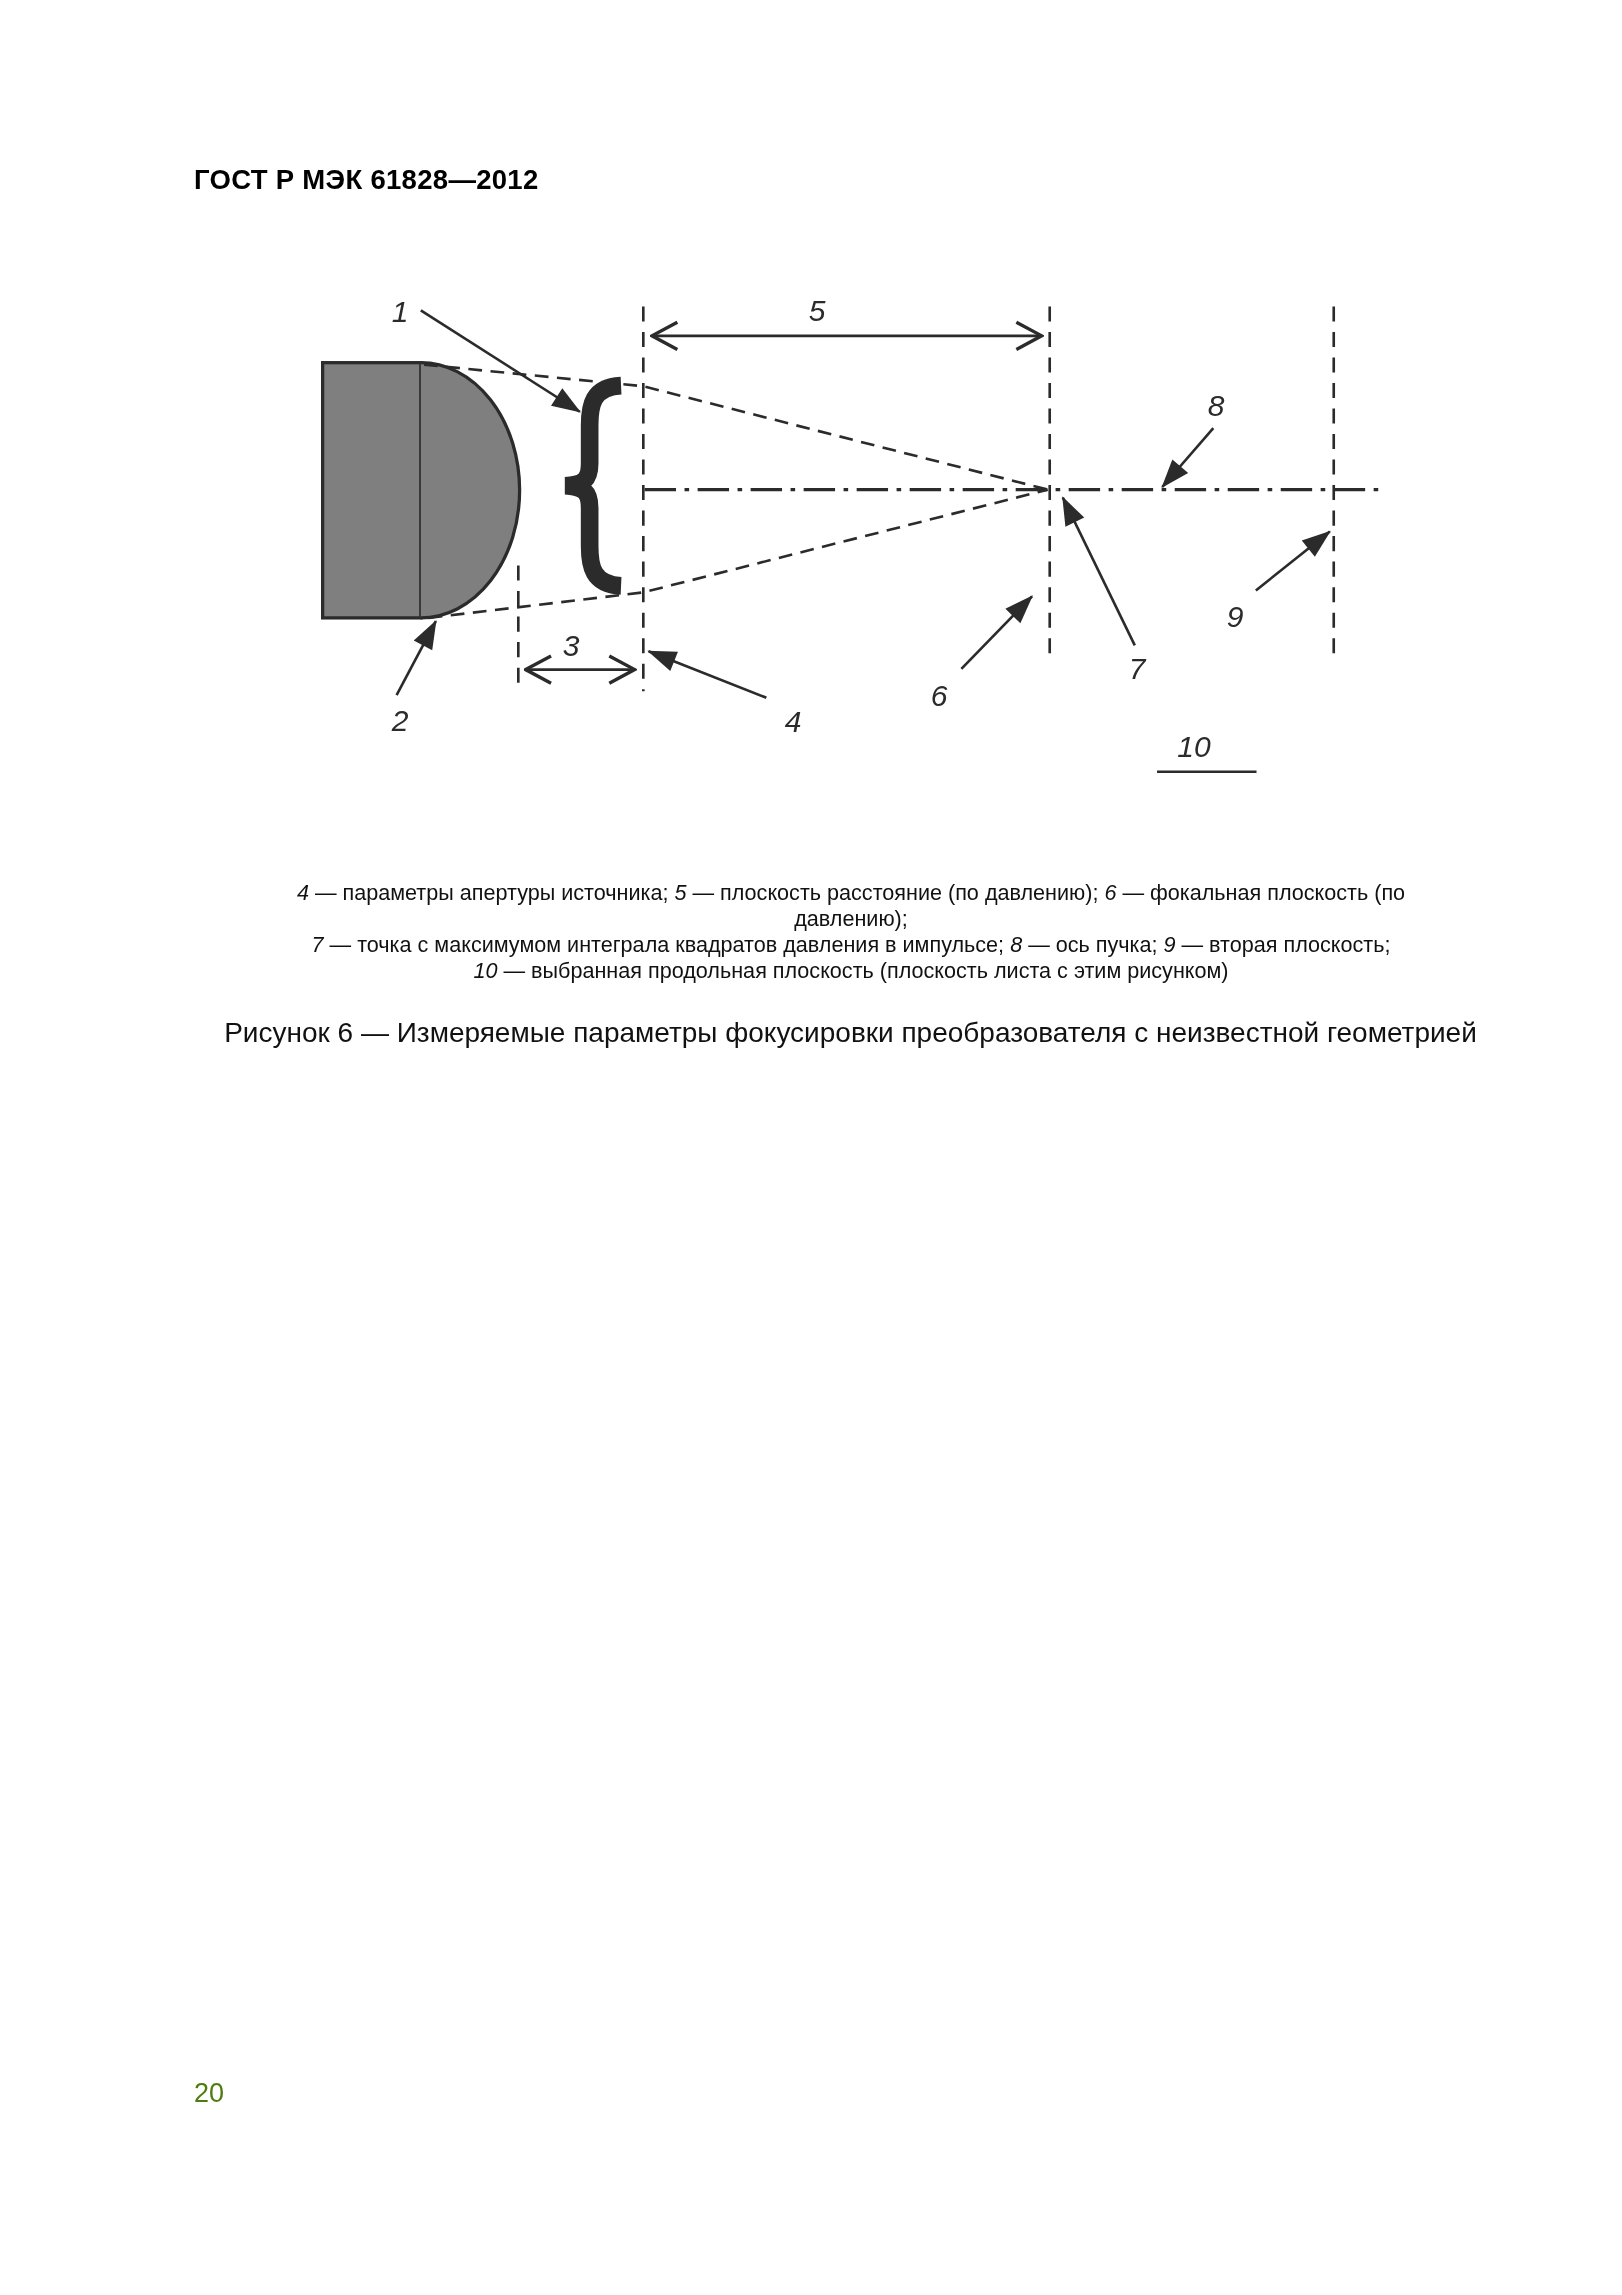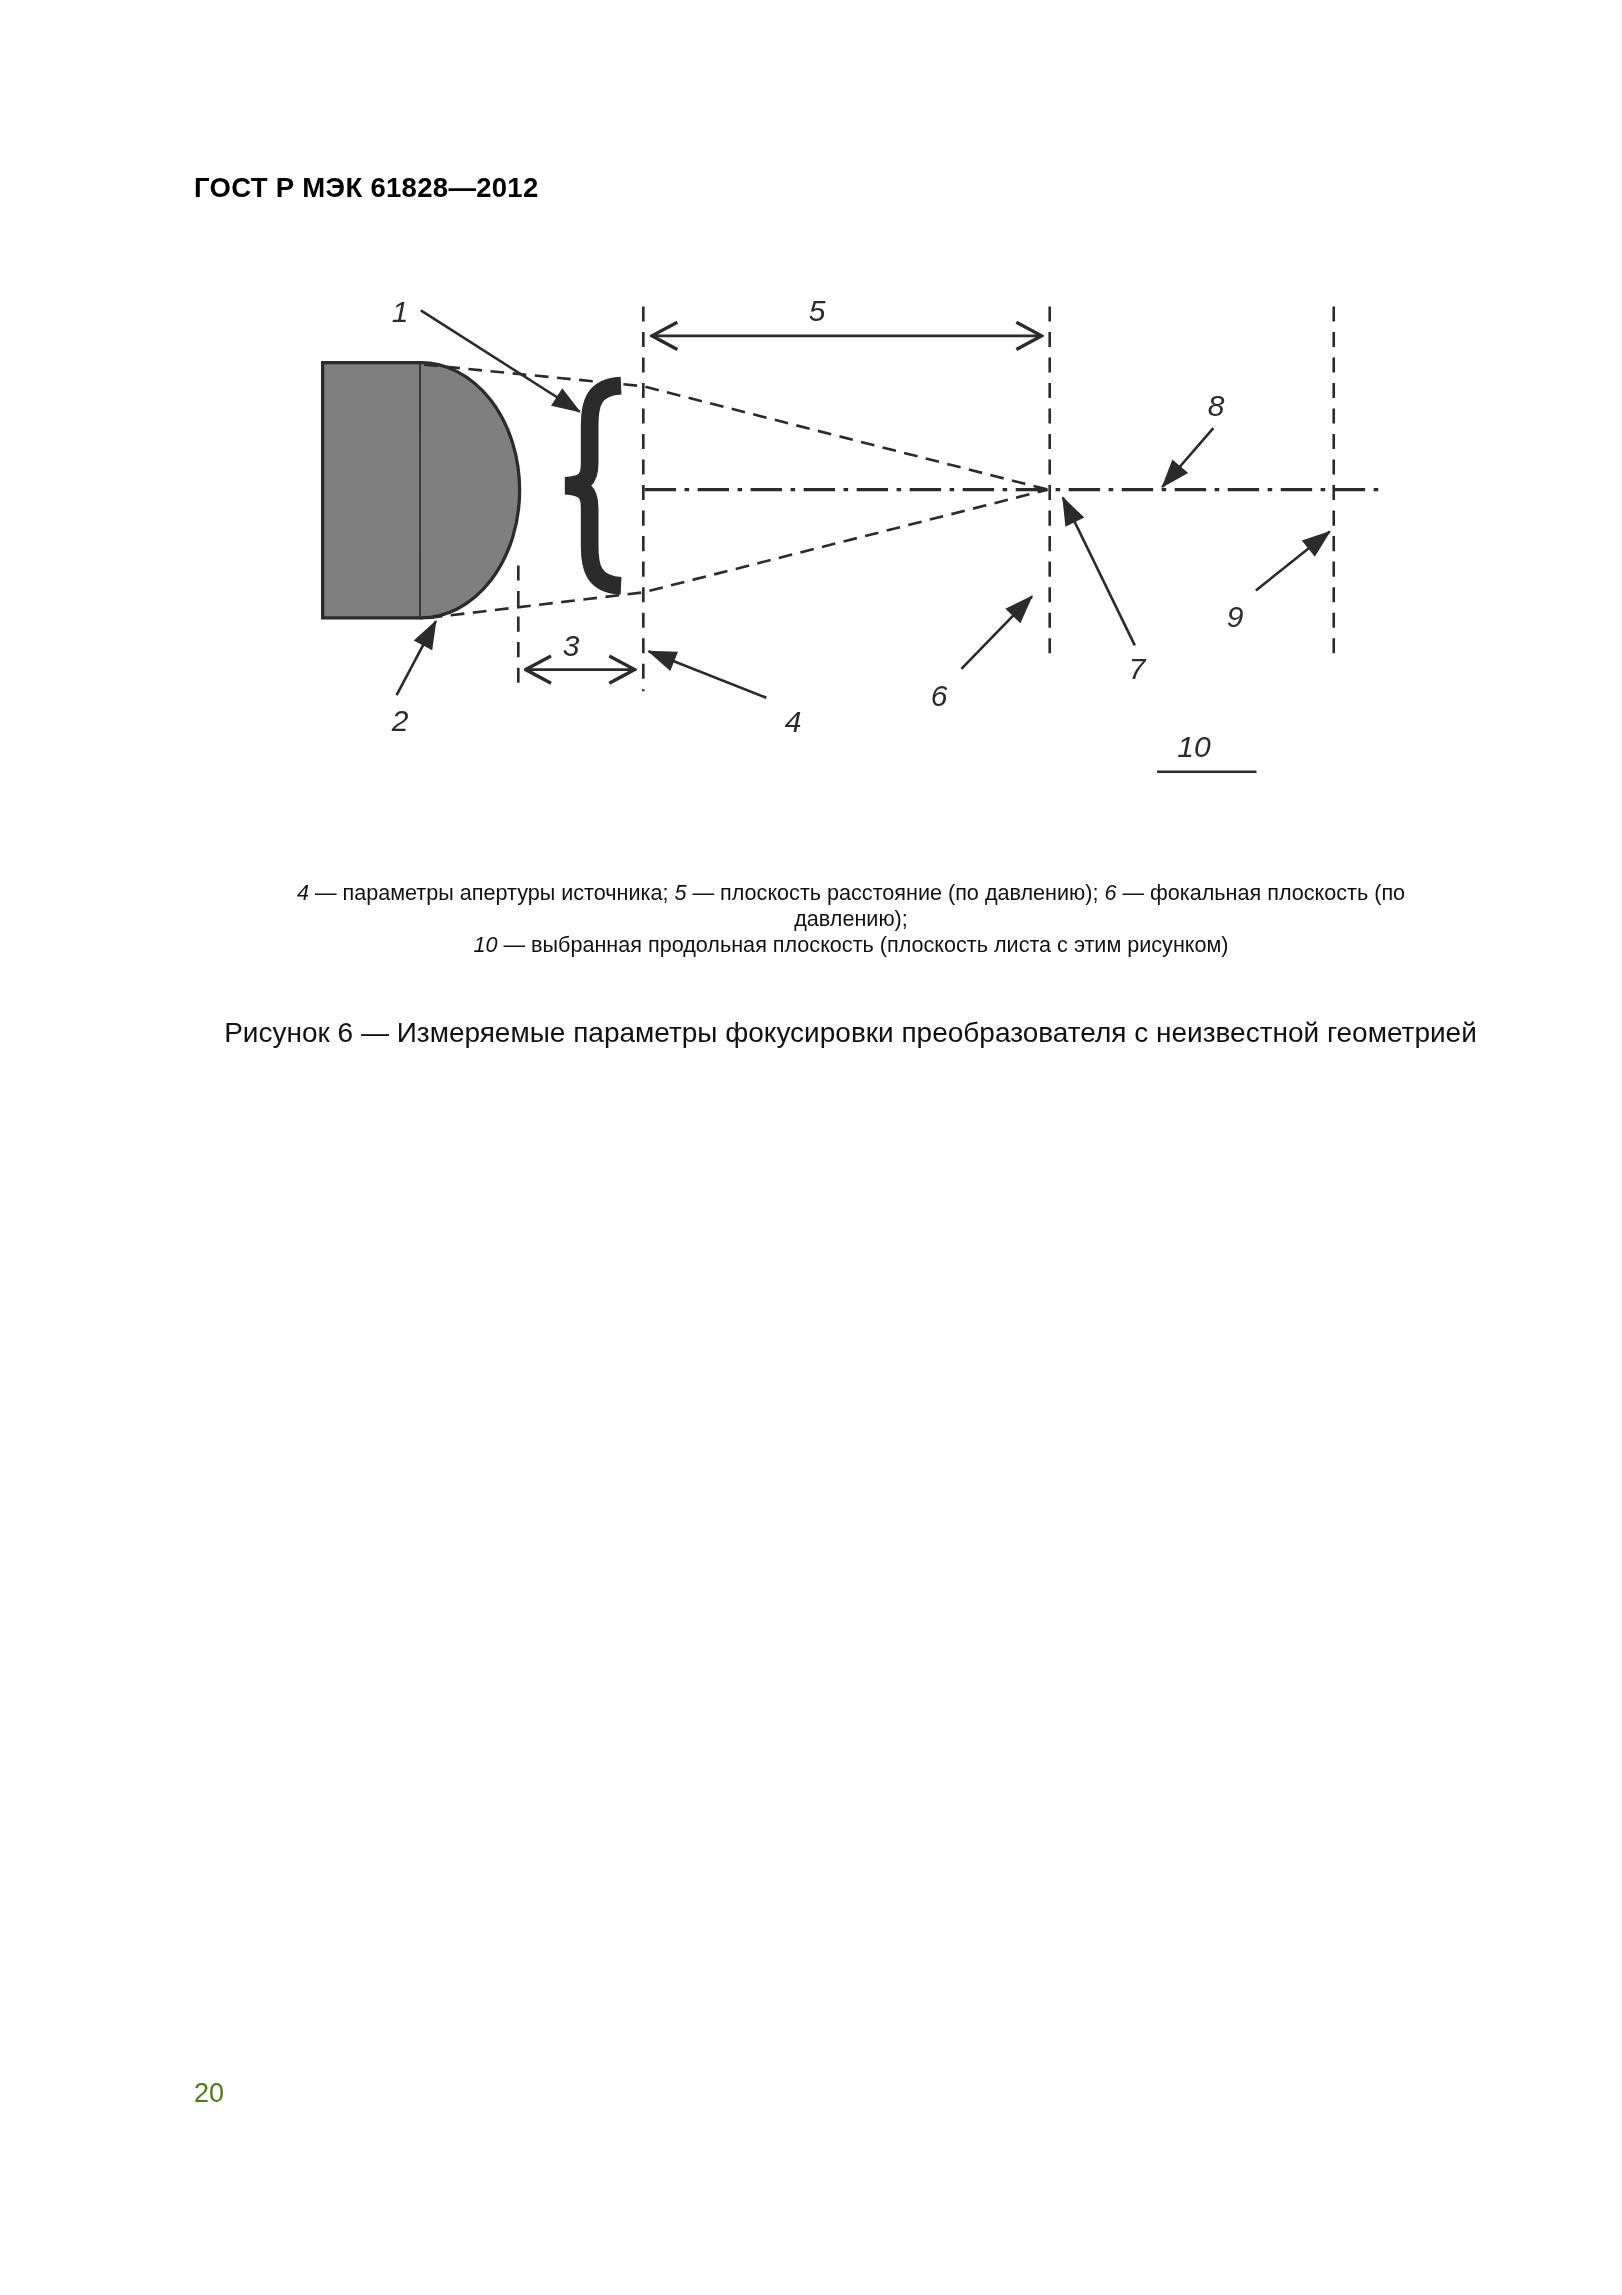--- a/index.html
+++ b/index.html
@@ -13,21 +13,21 @@
     width:1623px;height:2295px;
     background:var(--paper);
     margin:0 auto;
     overflow:hidden;
     font-family:"Liberation Sans","DejaVu Sans",sans-serif;
     color:#111;
   }
   .header-title{
     position:absolute;left:194px;top:164px;
     font-size:27.5px;font-weight:bold;color:#000;
-    white-space:nowrap;letter-spacing:0.3px;margin-top:8px;
+    white-space:nowrap;letter-spacing:0.3px;
   }
   .diagram-svg{
     position:absolute;left:0;top:0;
     width:1623px;height:851px;
   }
   .fig-label{
     position:absolute;
     transform:translate(-50%,-50%);
     font-size:30px;font-style:italic;
     color:var(--ink);white-space:nowrap;
@@ -105,20 +105,21 @@
     <span class="fig-label" style="left:817px;top:311px">5</span>
     <span class="fig-label" style="left:939px;top:696px">6</span>
     <span class="fig-label" style="left:1137px;top:669px">7</span>
     <span class="fig-label" style="left:1216px;top:406px">8</span>
     <span class="fig-label" style="left:1235px;top:617px">9</span>
     <span class="fig-label" style="left:1194px;top:747px">10</span>
   </div>
 
   <div class="figure-caption">
       <div><span class="it">4</span><span> — параметры апертуры источника; </span><span class="it">5</span><span> — плоскость расстояние (по давлению); </span><span class="it">6</span><span> — фокальная плоскость (по давлению);</span></div>
+      <div><span class="it">7</span><span> — точка с максимумом интеграла квадратов давления в импульсе; </span><span class="it">8</span><span> — ось пучка; </span><span class="it">9</span><span> — вторая плоскость;</span></div>
       <div><span class="it">10</span><span> — выбранная продольная плоскость (плоскость листа с этим рисунком)</span></div>
     </div>
 
   <div class="figure-title">Рисунок 6 — Измеряемые параметры фокусировки преобразователя с неизвестной геометрией</div>
 
   <div class="page-number">20</div>
 </div>
 
 
 </body></html>

